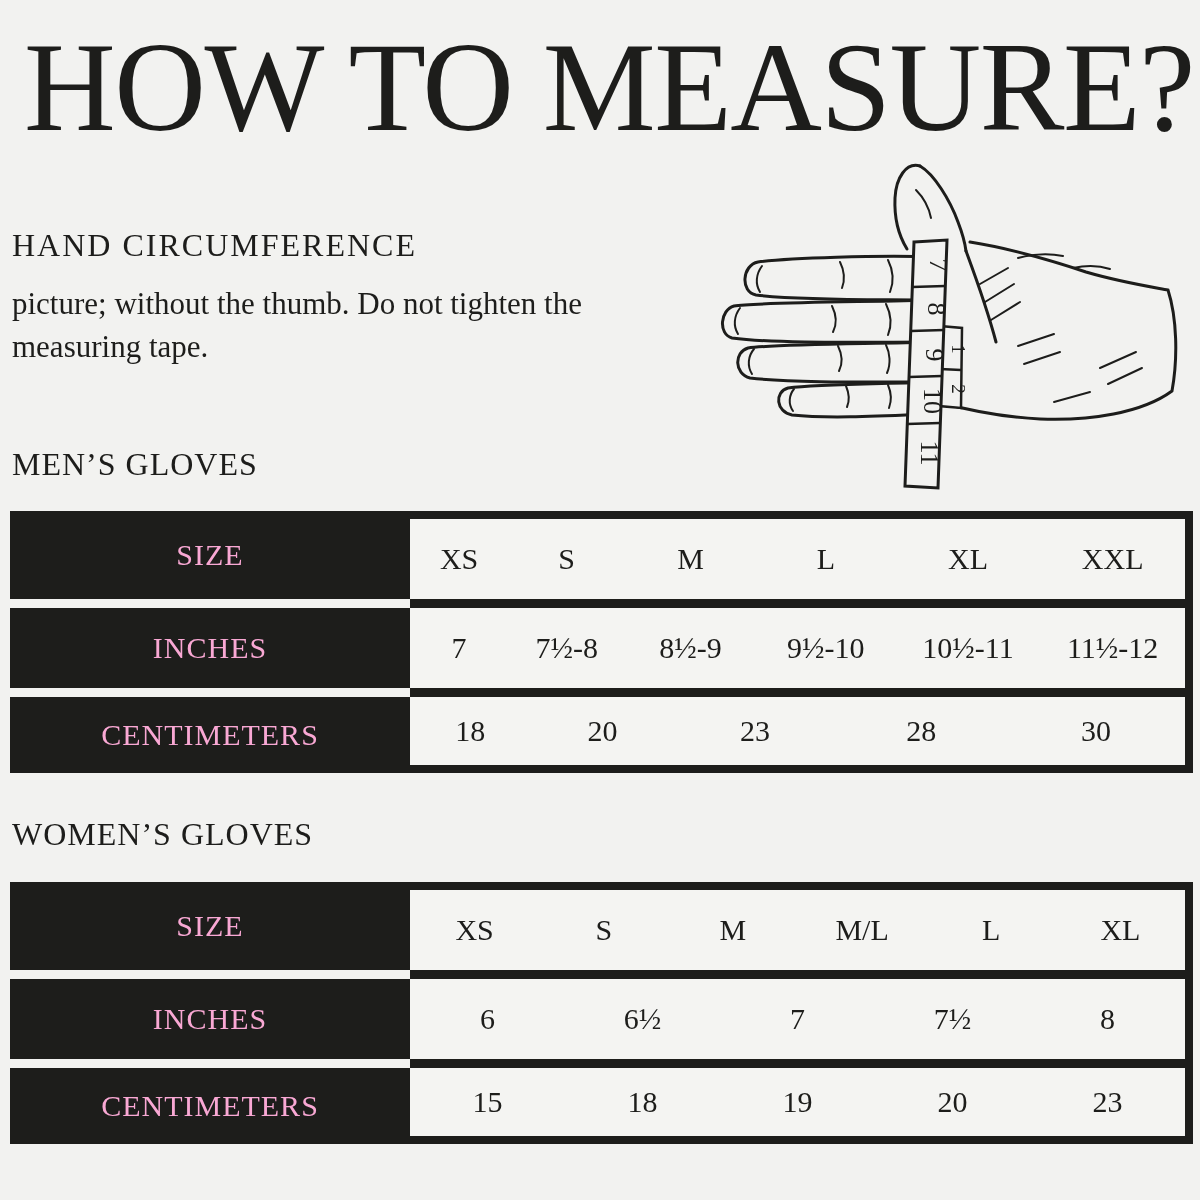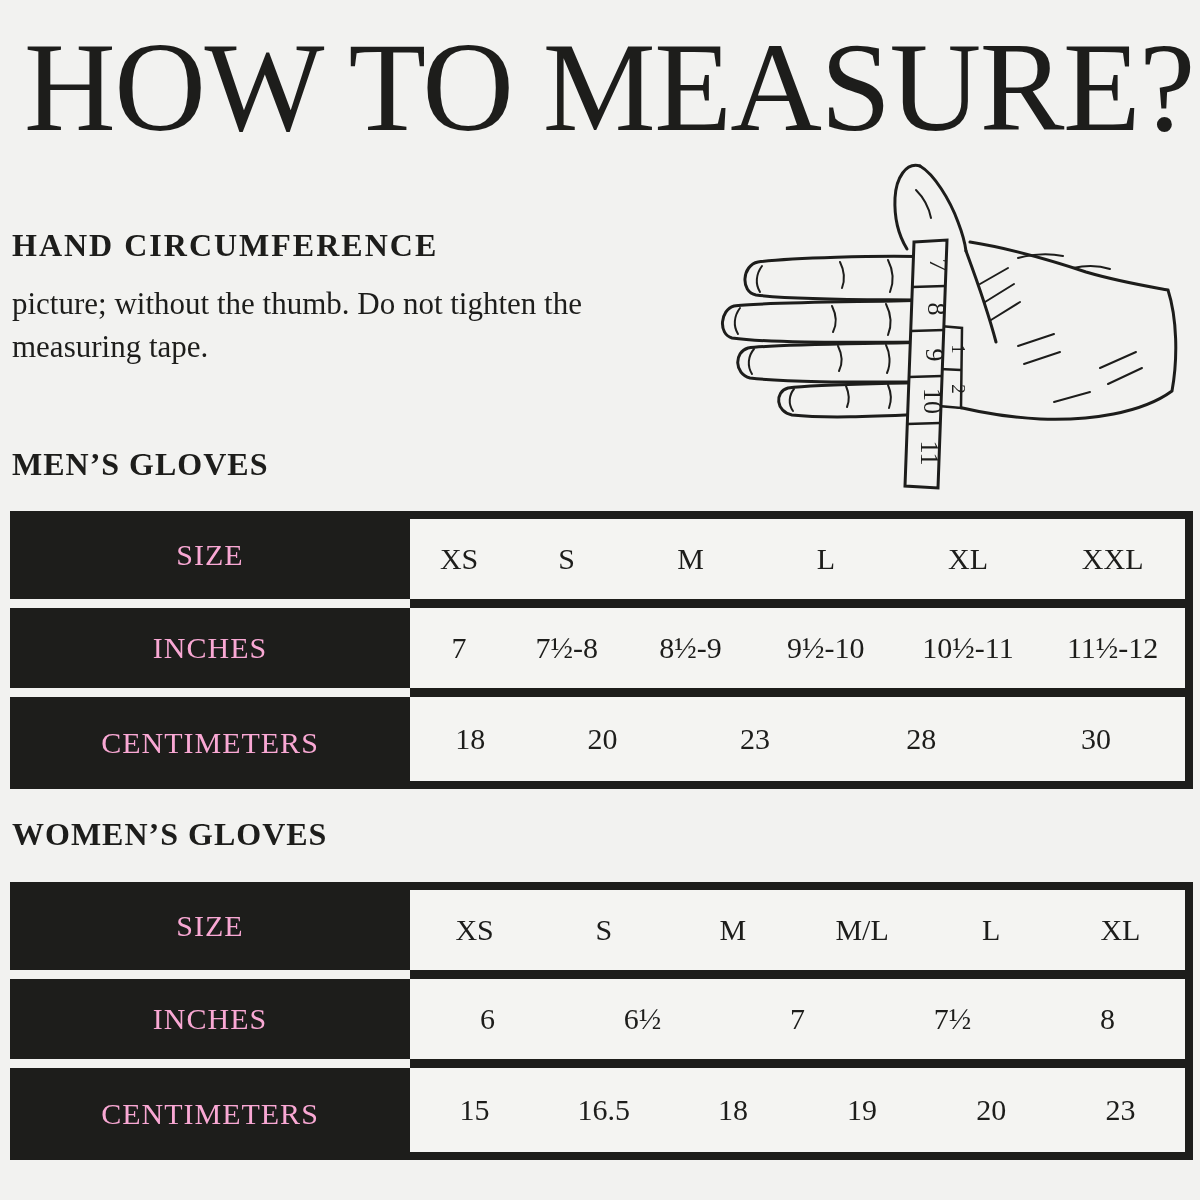--- a/index.html
+++ b/index.html
@@ -12,42 +12,42 @@
     overflow:hidden;
   }
   .page-title{
     position:absolute;left:24px;top:24px;
     font-size:127px;line-height:127px;
     letter-spacing:-1.5px;white-space:nowrap;
     color:#1d1d1b;
   }
   .sec-heading{
     position:absolute;left:12px;
-    font-size:32px;line-height:34px;font-weight:bold;
+    font-size:32px;line-height:34px;font-weight:normal;
     letter-spacing:2px;white-space:nowrap;
   }
   #hand-heading{top:228px;}
   #mens-heading{top:447px;letter-spacing:1px;}
   #womens-heading{top:817px;letter-spacing:1px;}
   .hand-body{
     position:absolute;left:12px;top:282px;
     font-size:31px;line-height:43px;
   }
   .hand-illustration{position:absolute;left:718px;top:156px;width:475px;height:340px;}
   svg text{font-family:"Liberation Serif","DejaVu Serif",serif;fill:#1d1d1b;}
   .tape-num{font-size:26px;}
   .tape-num-small{font-size:19px;}
 
   .gtable{position:absolute;left:10px;width:1183px;}
   #mens-table{top:511px;}
   #womens-table{top:882px;}
   .trow{display:flex;}
   .trow.first{height:88px;}
   .trow.mid{height:80px;}
-  .trow.last{height:92px;border-radius:18px;}
+  .trow.last{height:76px;border-radius:18px;}
   .tlabel{
     flex:0 0 400px;background:#1d1d1b;color:#f9a8d4;
     display:flex;align-items:center;justify-content:center;
     font-size:30px;letter-spacing:1px;
   }
   .tvals{
     flex:1;background:#f4f4f2;
     border-right:8px solid #1d1d1b;
     display:flex;align-items:stretch;
   }
@@ -217,20 +217,19 @@
     </div>
   </div>
   <div class="tsep">
       <div class="sl"></div>
       <div class="sr"></div>
     </div>
   <div class="trow last">
     <div class="tlabel">CENTIMETERS</div>
     <div class="tvals">
       <div class="tcell">15</div>
-      <div class="tcell">16.5</div>
       <div class="tcell">18</div>
       <div class="tcell">19</div>
       <div class="tcell">20</div>
       <div class="tcell">23</div>
     </div>
   </div>
 </div>
 
 </body></html>

